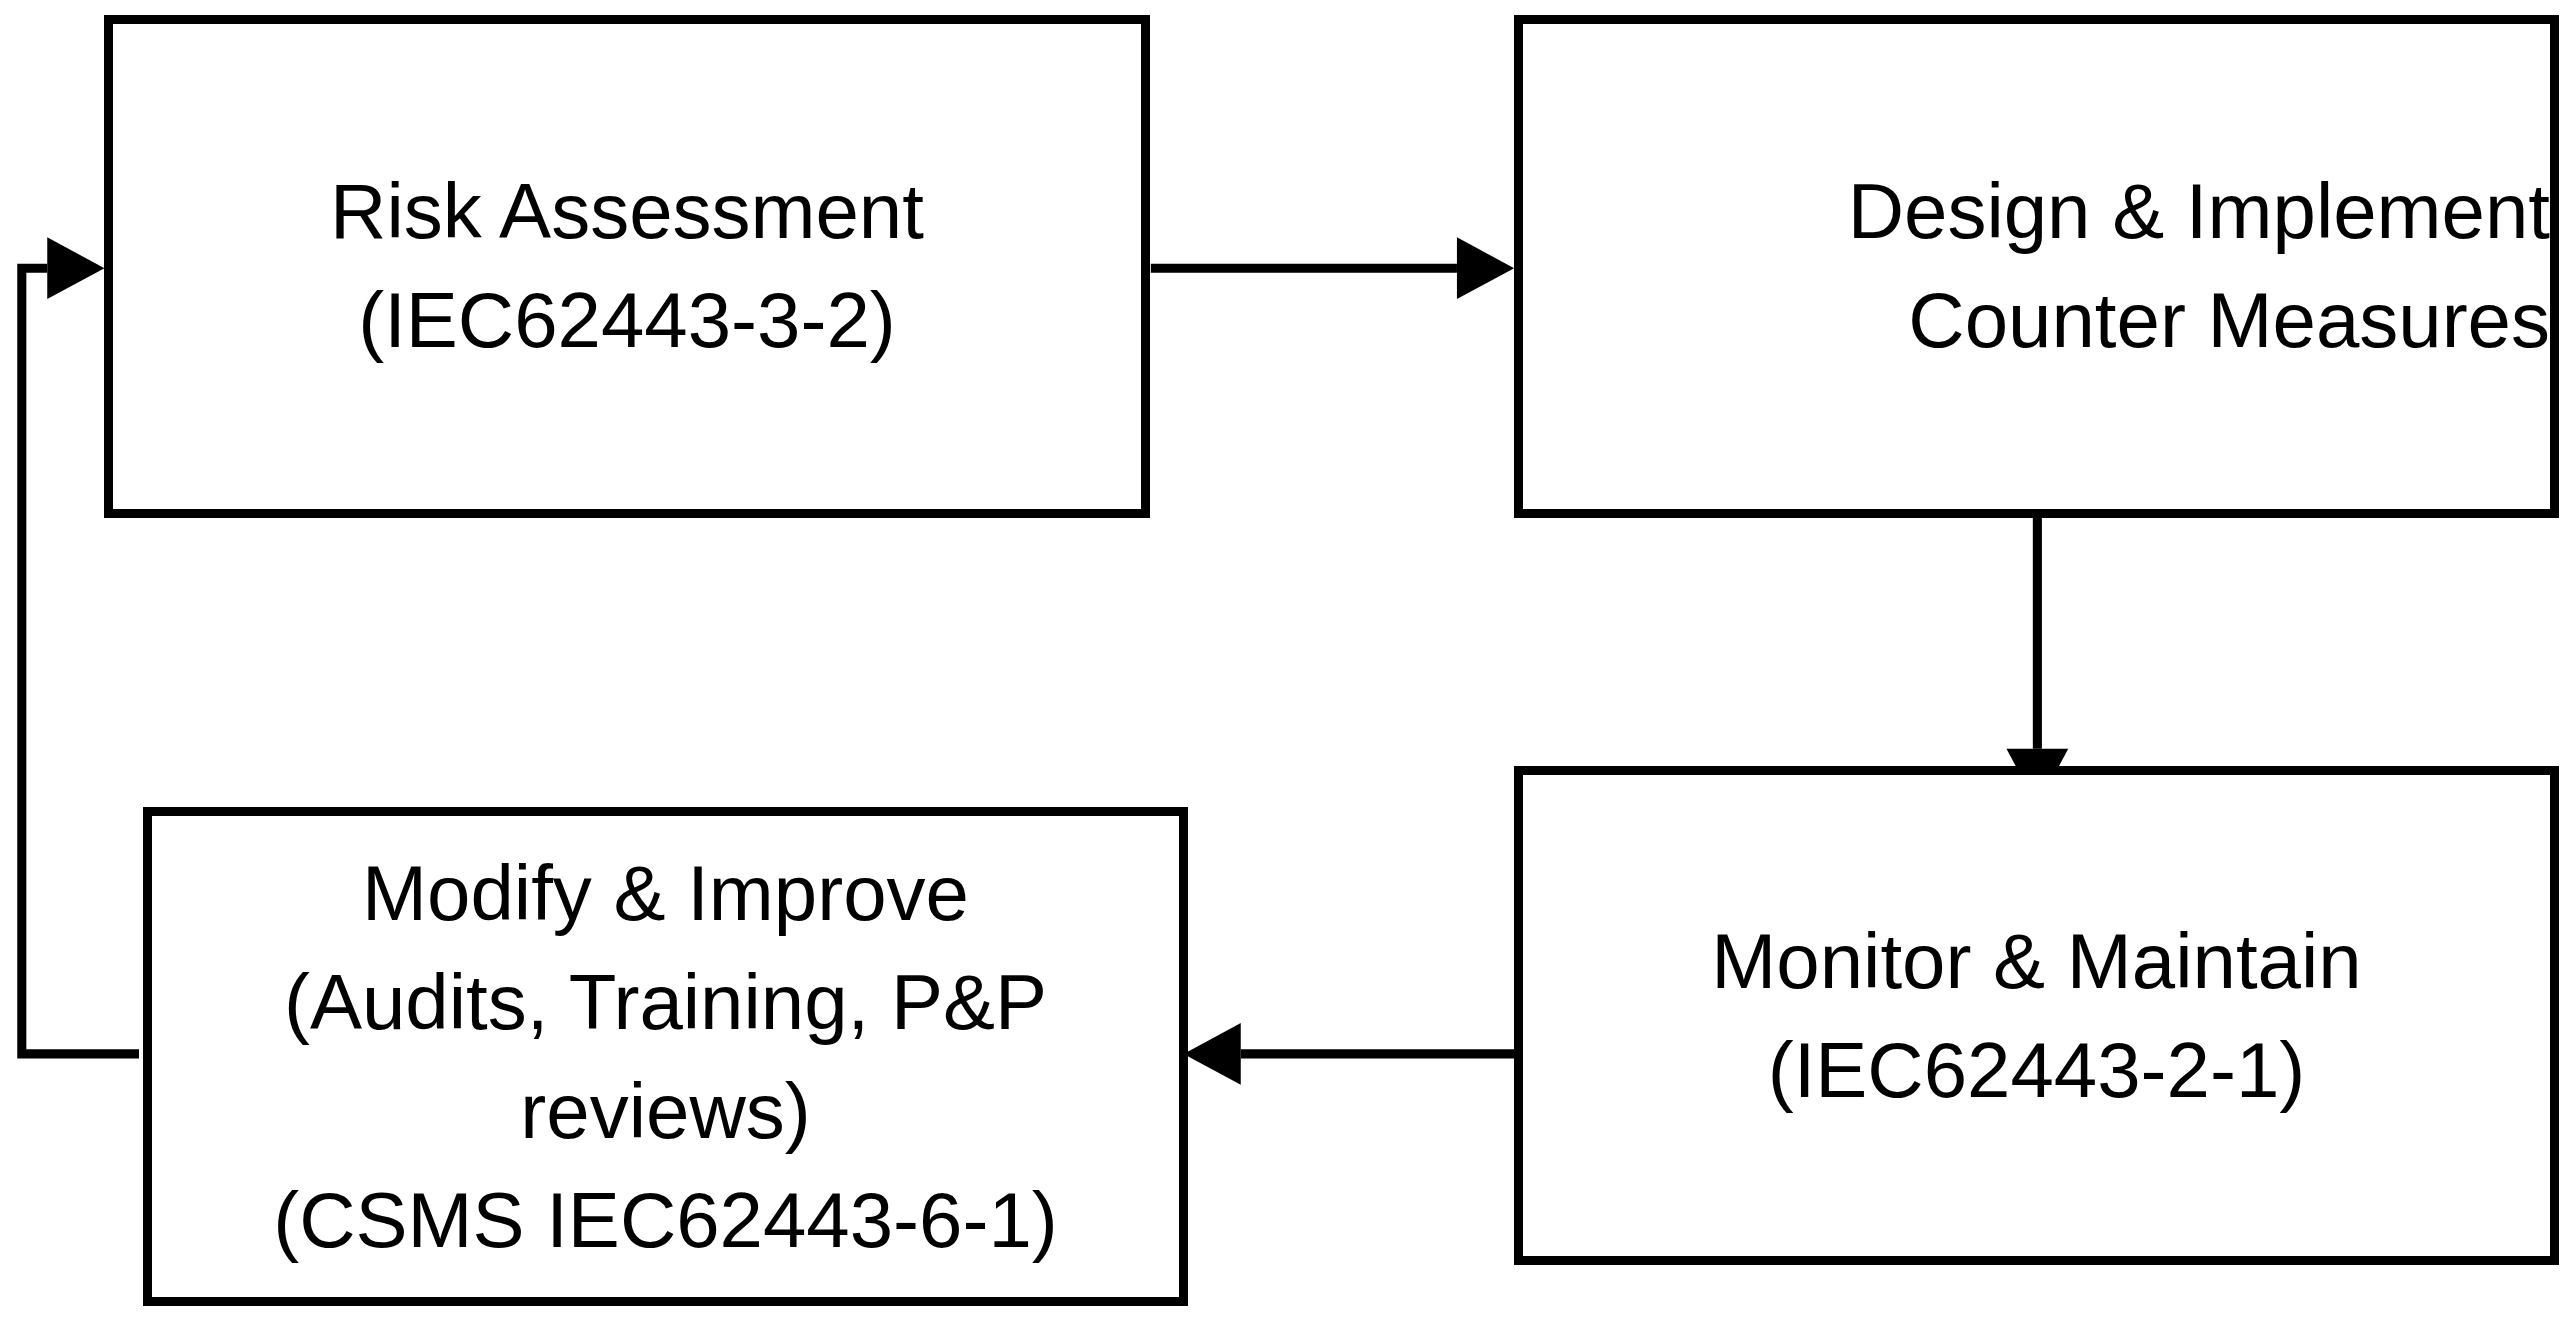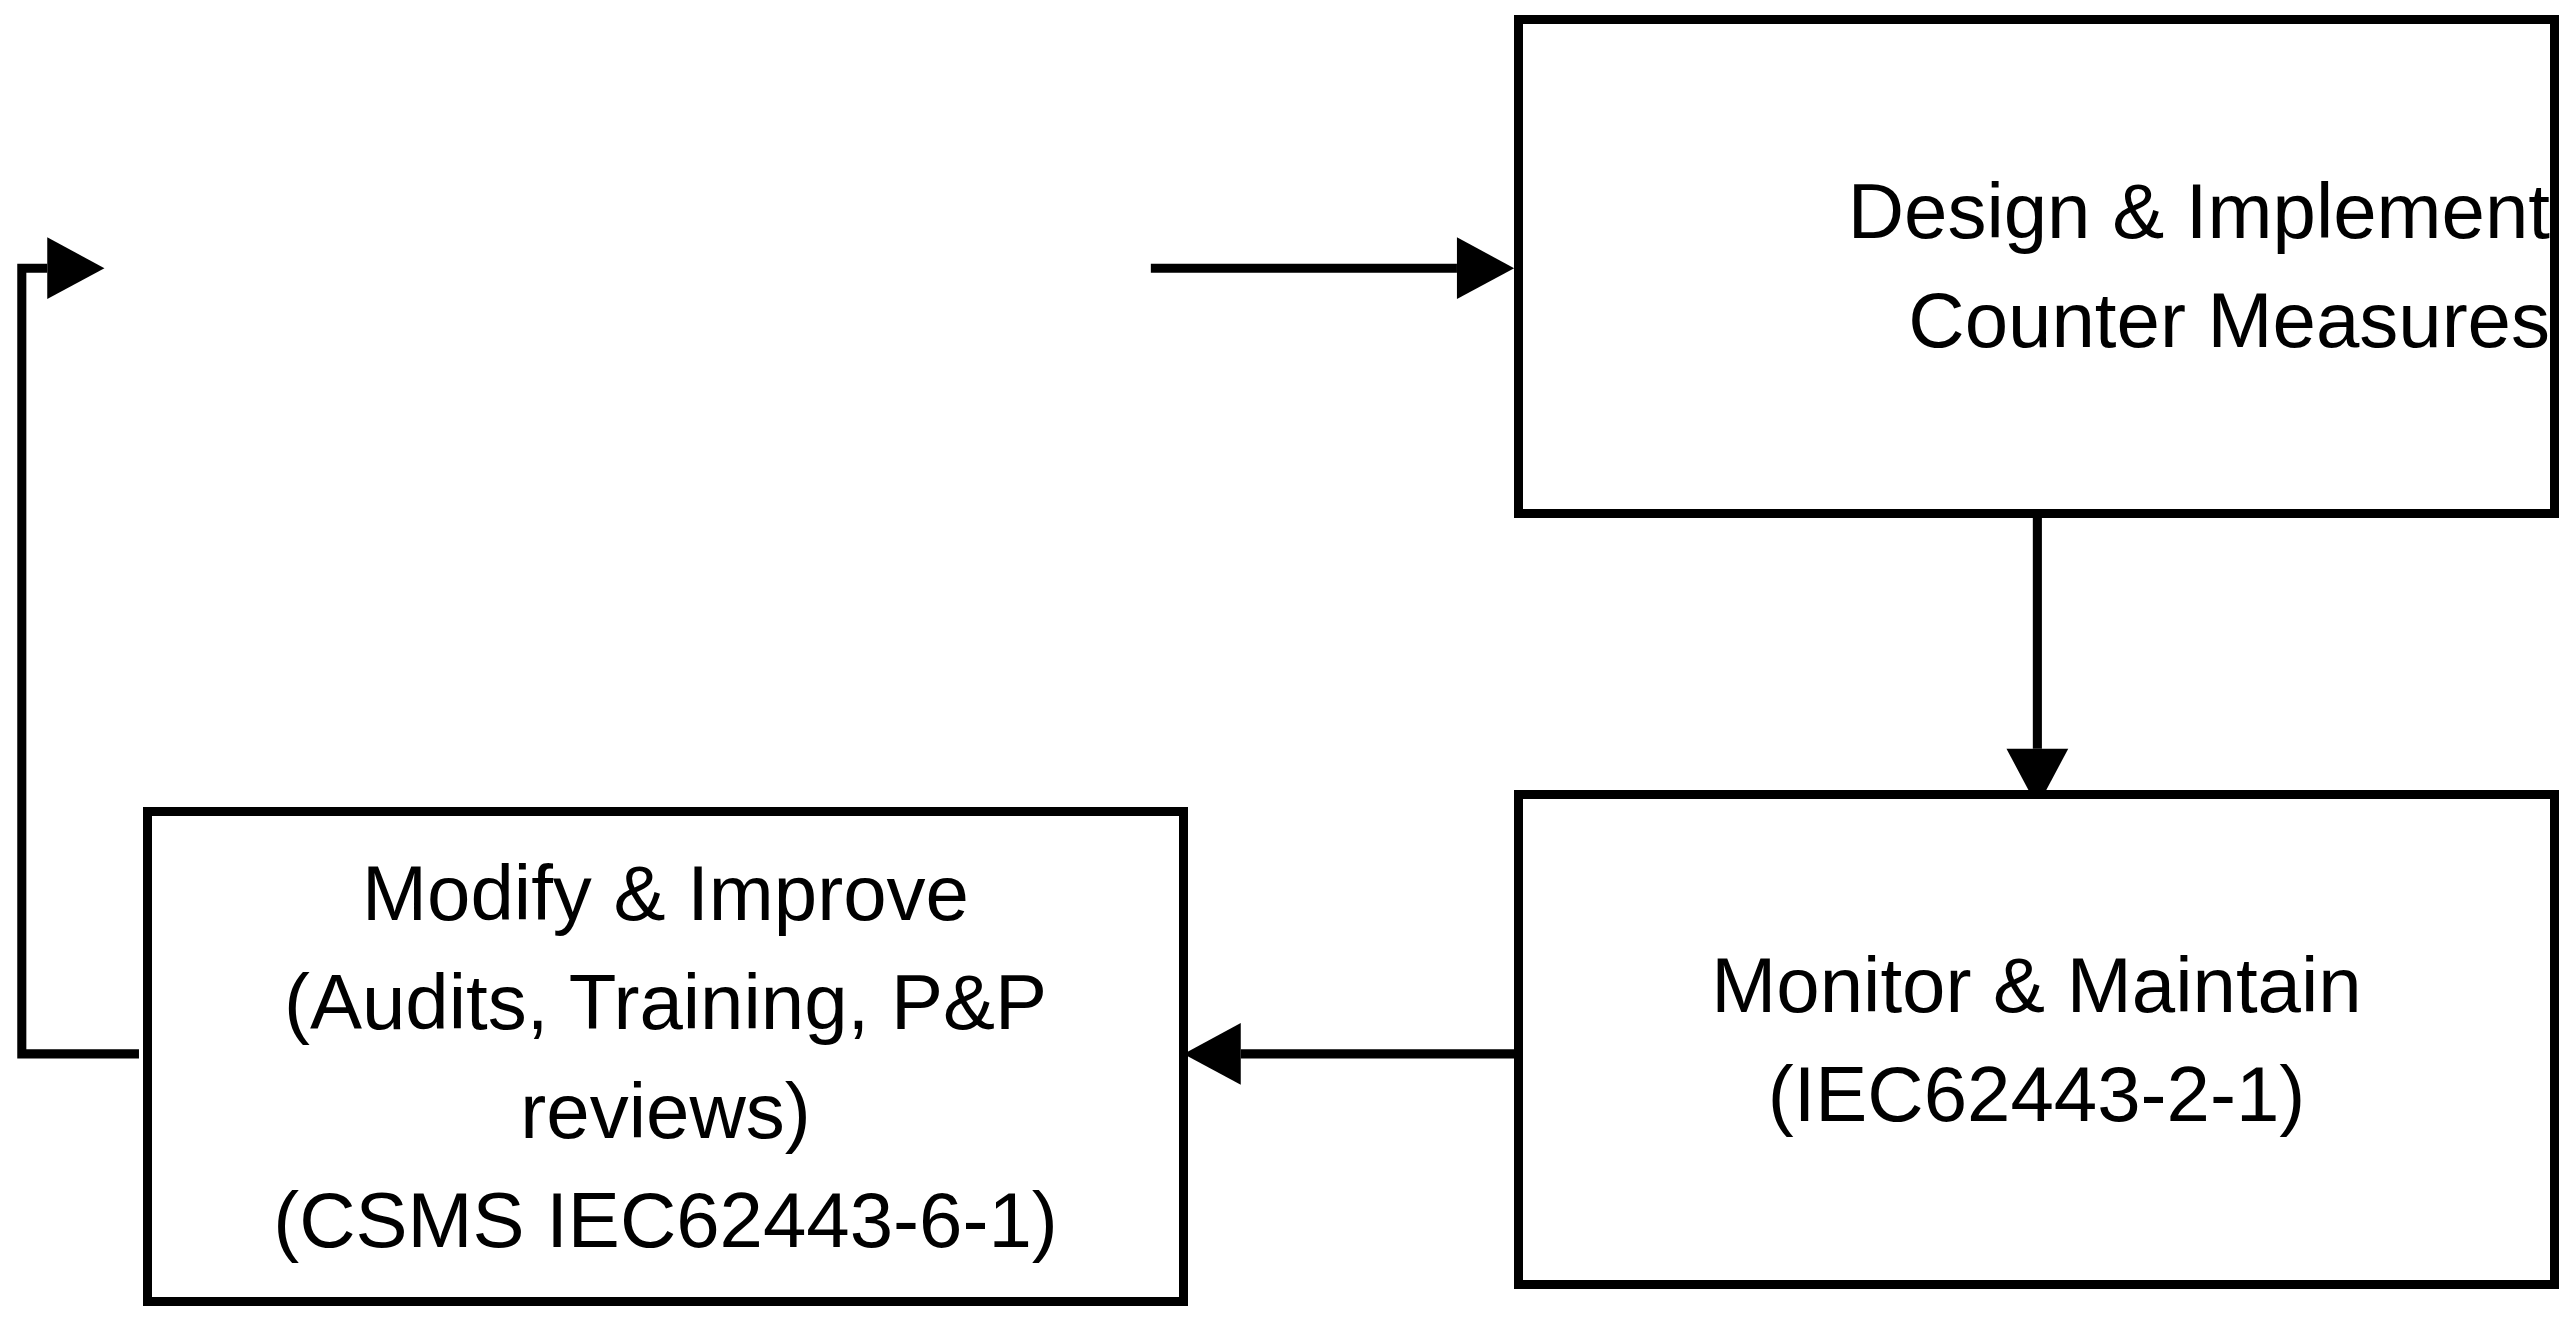--- a/index.html
+++ b/index.html
@@ -42,21 +42,21 @@
     justify-content: center;
     align-items: center;
     text-align: center;
     font-size: 78px;
     line-height: 109px;
     white-space: nowrap;
   }
   .box-tl { left: 104px;  top: 14.5px;  width: 1046px; height: 503px; }
   .box-tr { left: 1514px; top: 14.5px;  width: 1045px; height: 503px; align-items: flex-end; }
   .box-bl { left: 143px;  top: 807px; width: 1045px; height: 499px; }
-  .box-br { left: 1514px; top: 790px; width: 1045px; height: 499px; }
+  .box-br { left: 1514px; top: 766px; width: 1045px; height: 499px; }
 </style>
 </head>
 <body>
 
 <div class="canvas">
 
   <svg class="arrow-layer" viewBox="0 0 2836 1456" xmlns="http://www.w3.org/2000/svg">
 
     <g>
       <line x1="1267" y1="295" x2="1604" y2="295"></line>
@@ -72,20 +72,24 @@
       <line x1="1667" y1="1160" x2="1366" y2="1160"></line>
       <polygon points="1366,1126 1366,1194 1303,1160"></polygon>
     </g>
 
     <g>
       <polyline points="153,1160 24,1160 24,295 52,295"></polyline>
       <polygon points="52,261 52,329 115,295"></polygon>
     </g>
   </svg>
 
+  <div class="flow-box box-tl">
+    <div>Risk Assessment</div>
+    <div>(IEC62443-3-2)</div>
+  </div>
 
   <div class="flow-box box-tr">
     <div>Design &amp; Implement</div>
     <div>Counter Measures</div>
   </div>
 
   <div class="flow-box box-bl">
     <div>Modify &amp; Improve</div>
     <div>(Audits, Training, P&amp;P</div>
     <div>reviews)</div>

